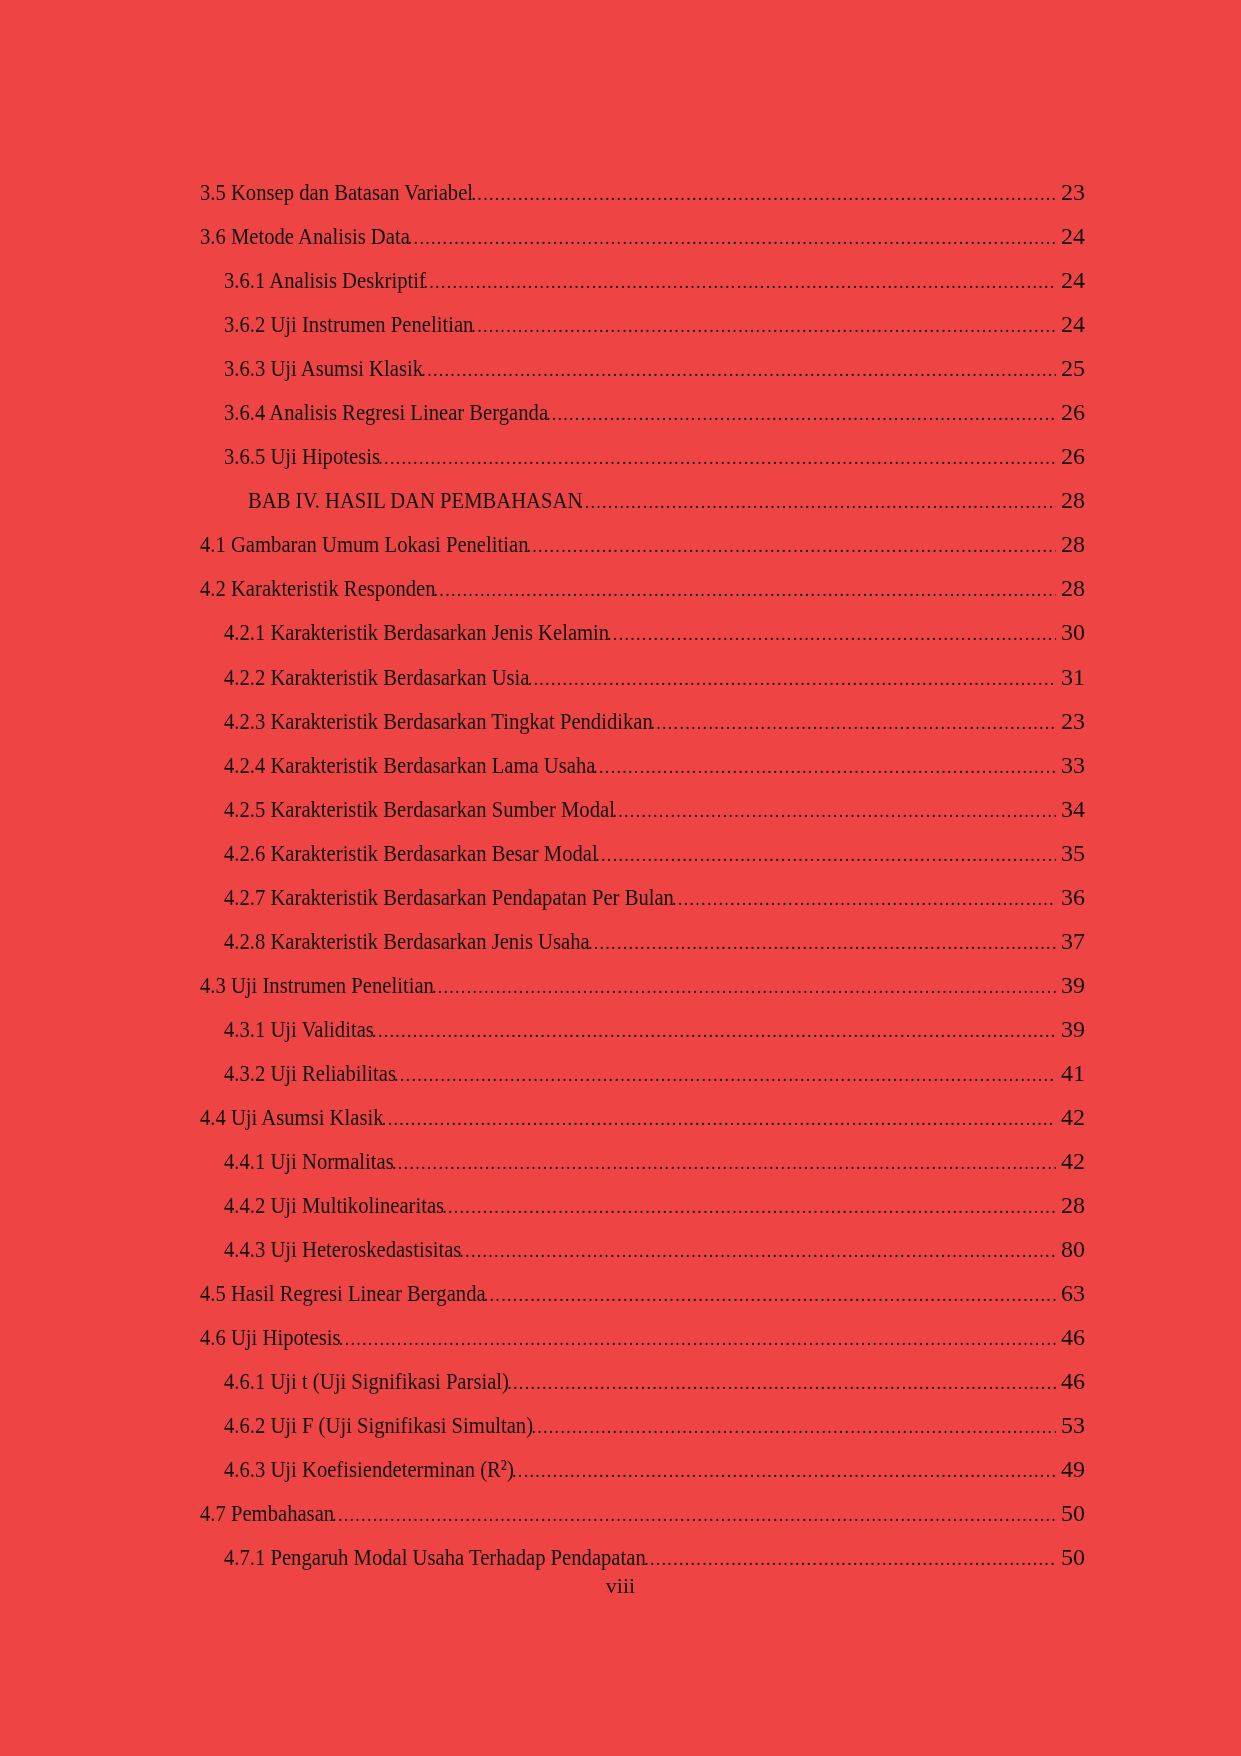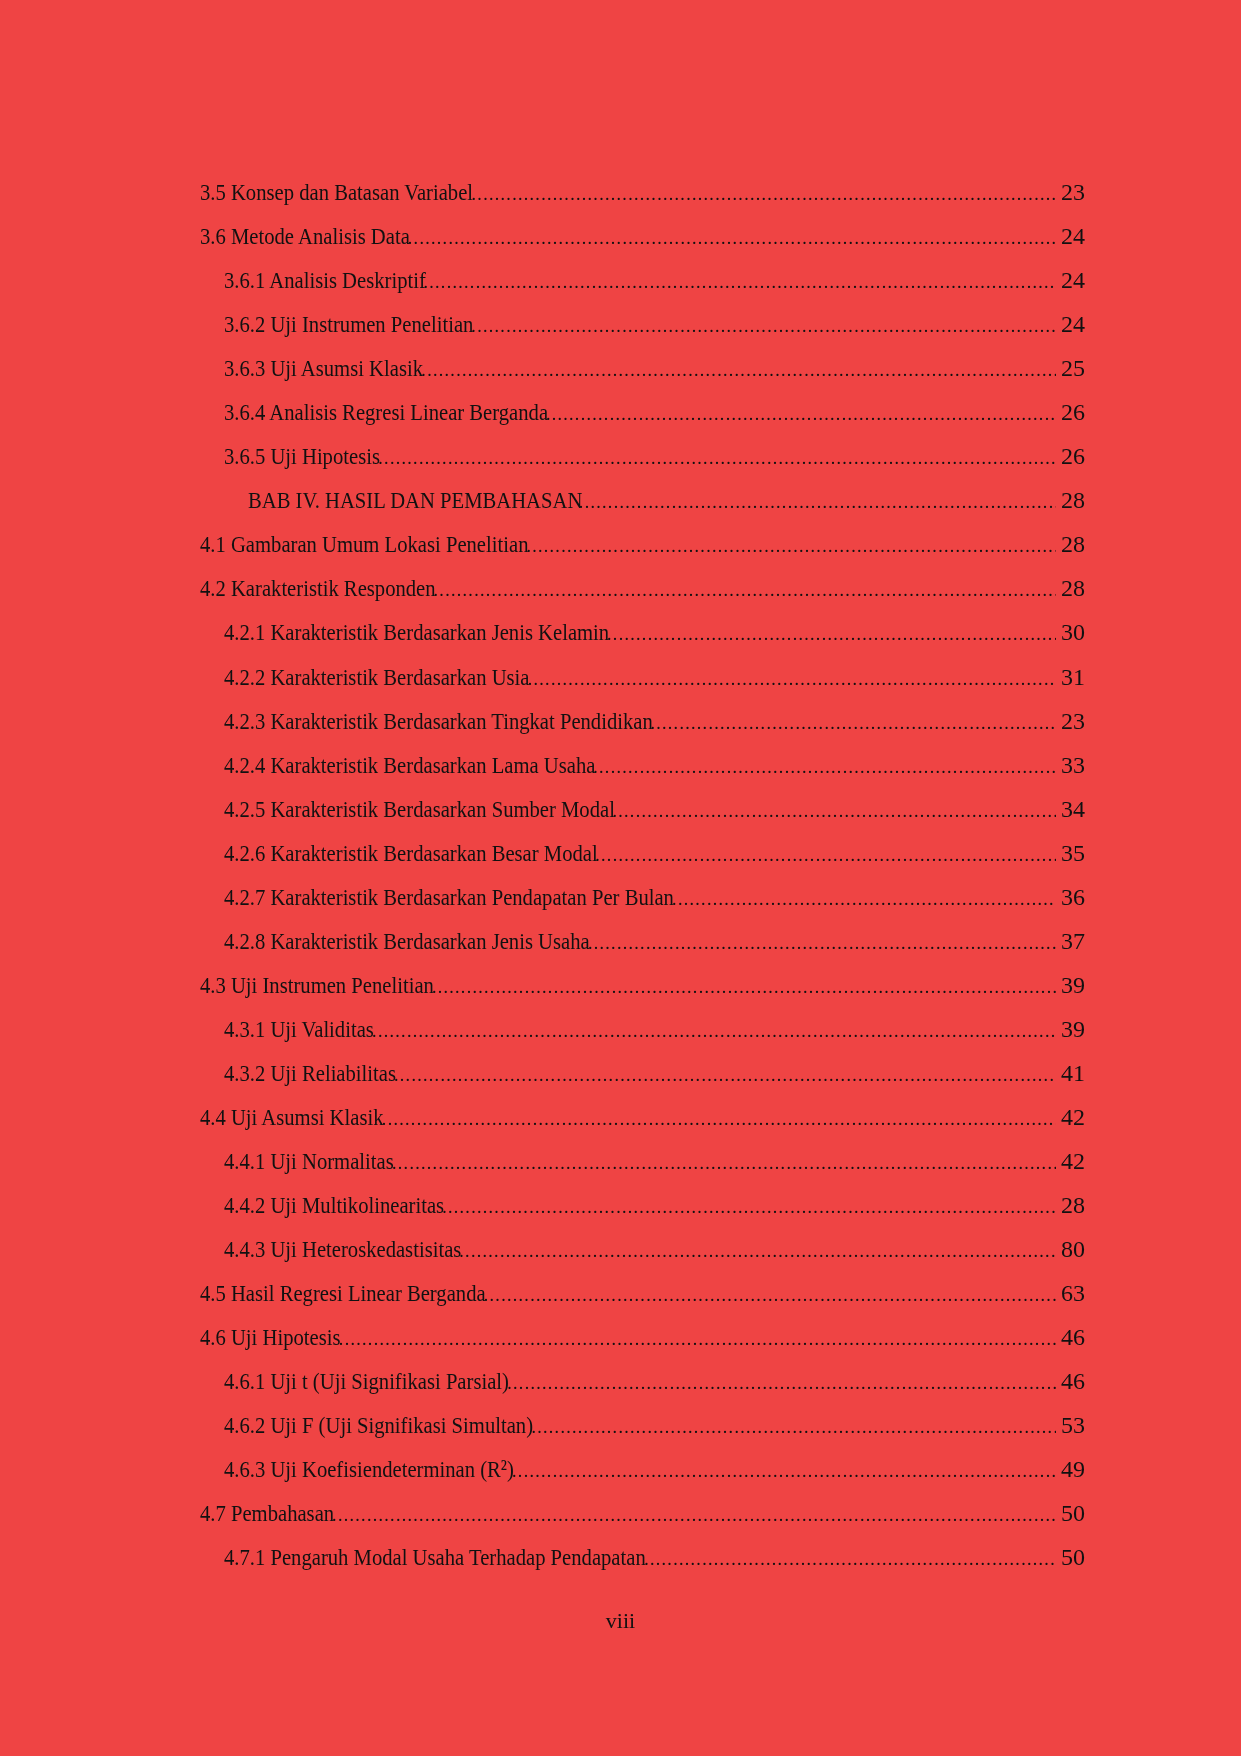--- a/index.html
+++ b/index.html
@@ -23,21 +23,21 @@
   .toc-row .leader {
     flex: 1 1 auto; overflow: hidden; white-space: nowrap;
     margin-left: -2px; margin-right: 4px;
     letter-spacing: 1.3px; font-size: 18px;
   }
   .toc-row .leader::before {
     content: "........................................................................................................................................................................................................................";
   }
   .toc-row .page-num { flex: 0 0 auto; text-align: center; min-width: 26px; }
   .footer-page {
-    position: absolute; top: 1608px; left: 0; width: 1241px; text-align: center;
+    position: absolute; top: 1573px; left: 0; width: 1241px; text-align: center;
     font-family: "Liberation Serif", serif; font-size: 22px; color: #111;
   }
 </style>
 </head>
 <body>
 
 <div class="page">
   <div class="toc" id="toc">
       <div class="toc-row">
     <span class="title" style="margin-right: -43.9634px;">3.5 Konsep dan Batasan Variabel</span>

